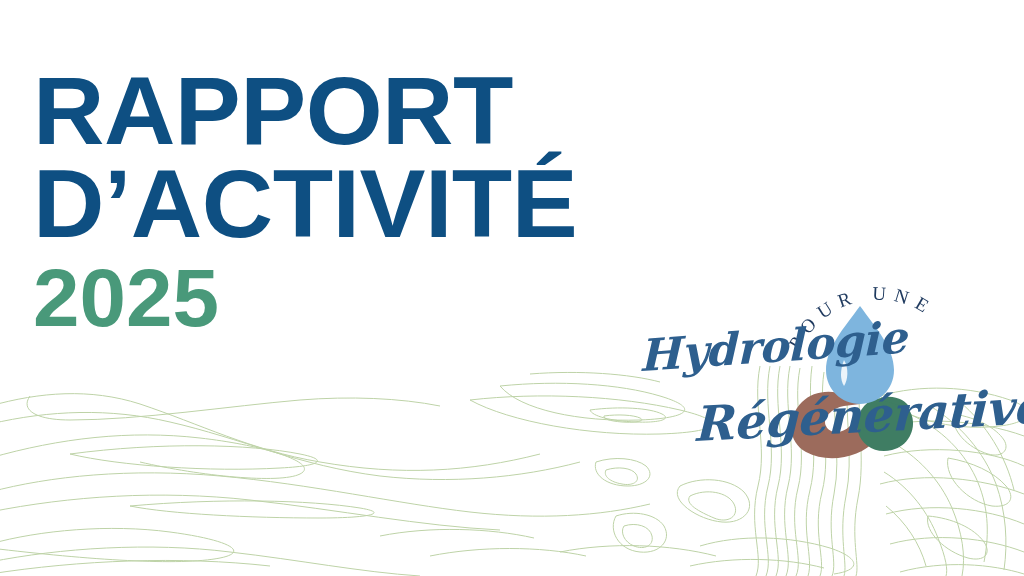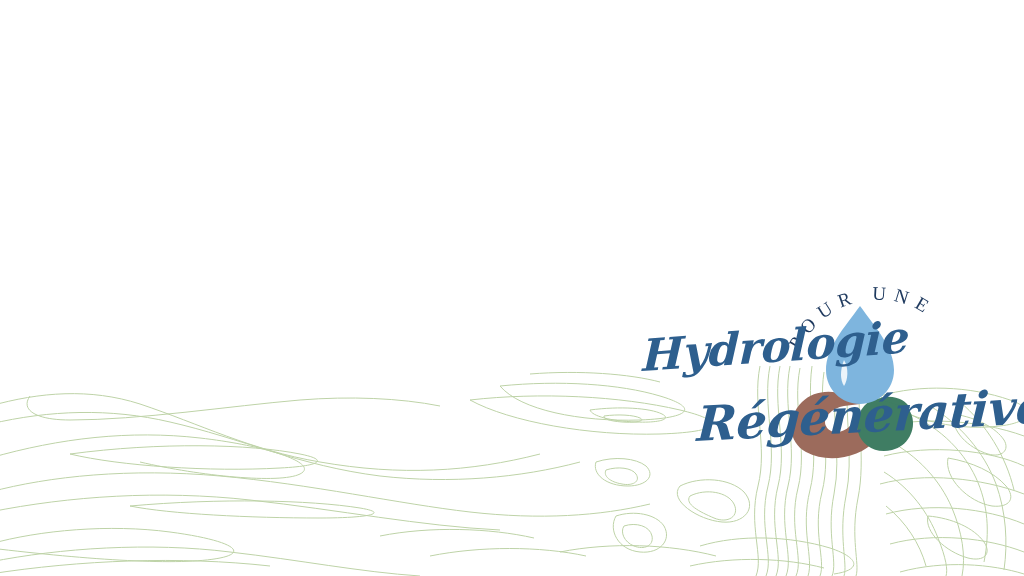--- a/index.html
+++ b/index.html
@@ -187,20 +187,25 @@
 
         <path d="M700 180 C 740 168, 790 170, 830 182 C 860 192, 862 204, 834 208"></path>
         <path d="M690 200 C 734 190, 786 192, 824 202"></path>
         <path d="M560 186 C 610 176, 670 178, 716 190"></path>
         <path d="M430 190 C 480 180, 540 180, 586 190"></path>
         <path d="M380 170 C 430 160, 490 162, 534 172"></path>
       </g>
     </svg>
   </div>
 
+  <div id="headline">
+    <span class="hl-line" id="title-line-1">RAPPORT</span>
+    <span class="hl-line" id="title-line-2">D’ACTIVITÉ</span>
+    <span class="hl-line" id="year-line">2025</span>
+  </div>
 
   <div id="logo">
     <svg viewBox="0 0 380 220" aria-hidden="true">
       <defs>
         <path id="arcPath" d="M 168 112 A 86 86 0 0 1 336 136" fill="none"></path>
       </defs>
 
       <text class="arc-text">
         <textPath href="#arcPath" startOffset="4%">POUR UNE</textPath>
       </text>

